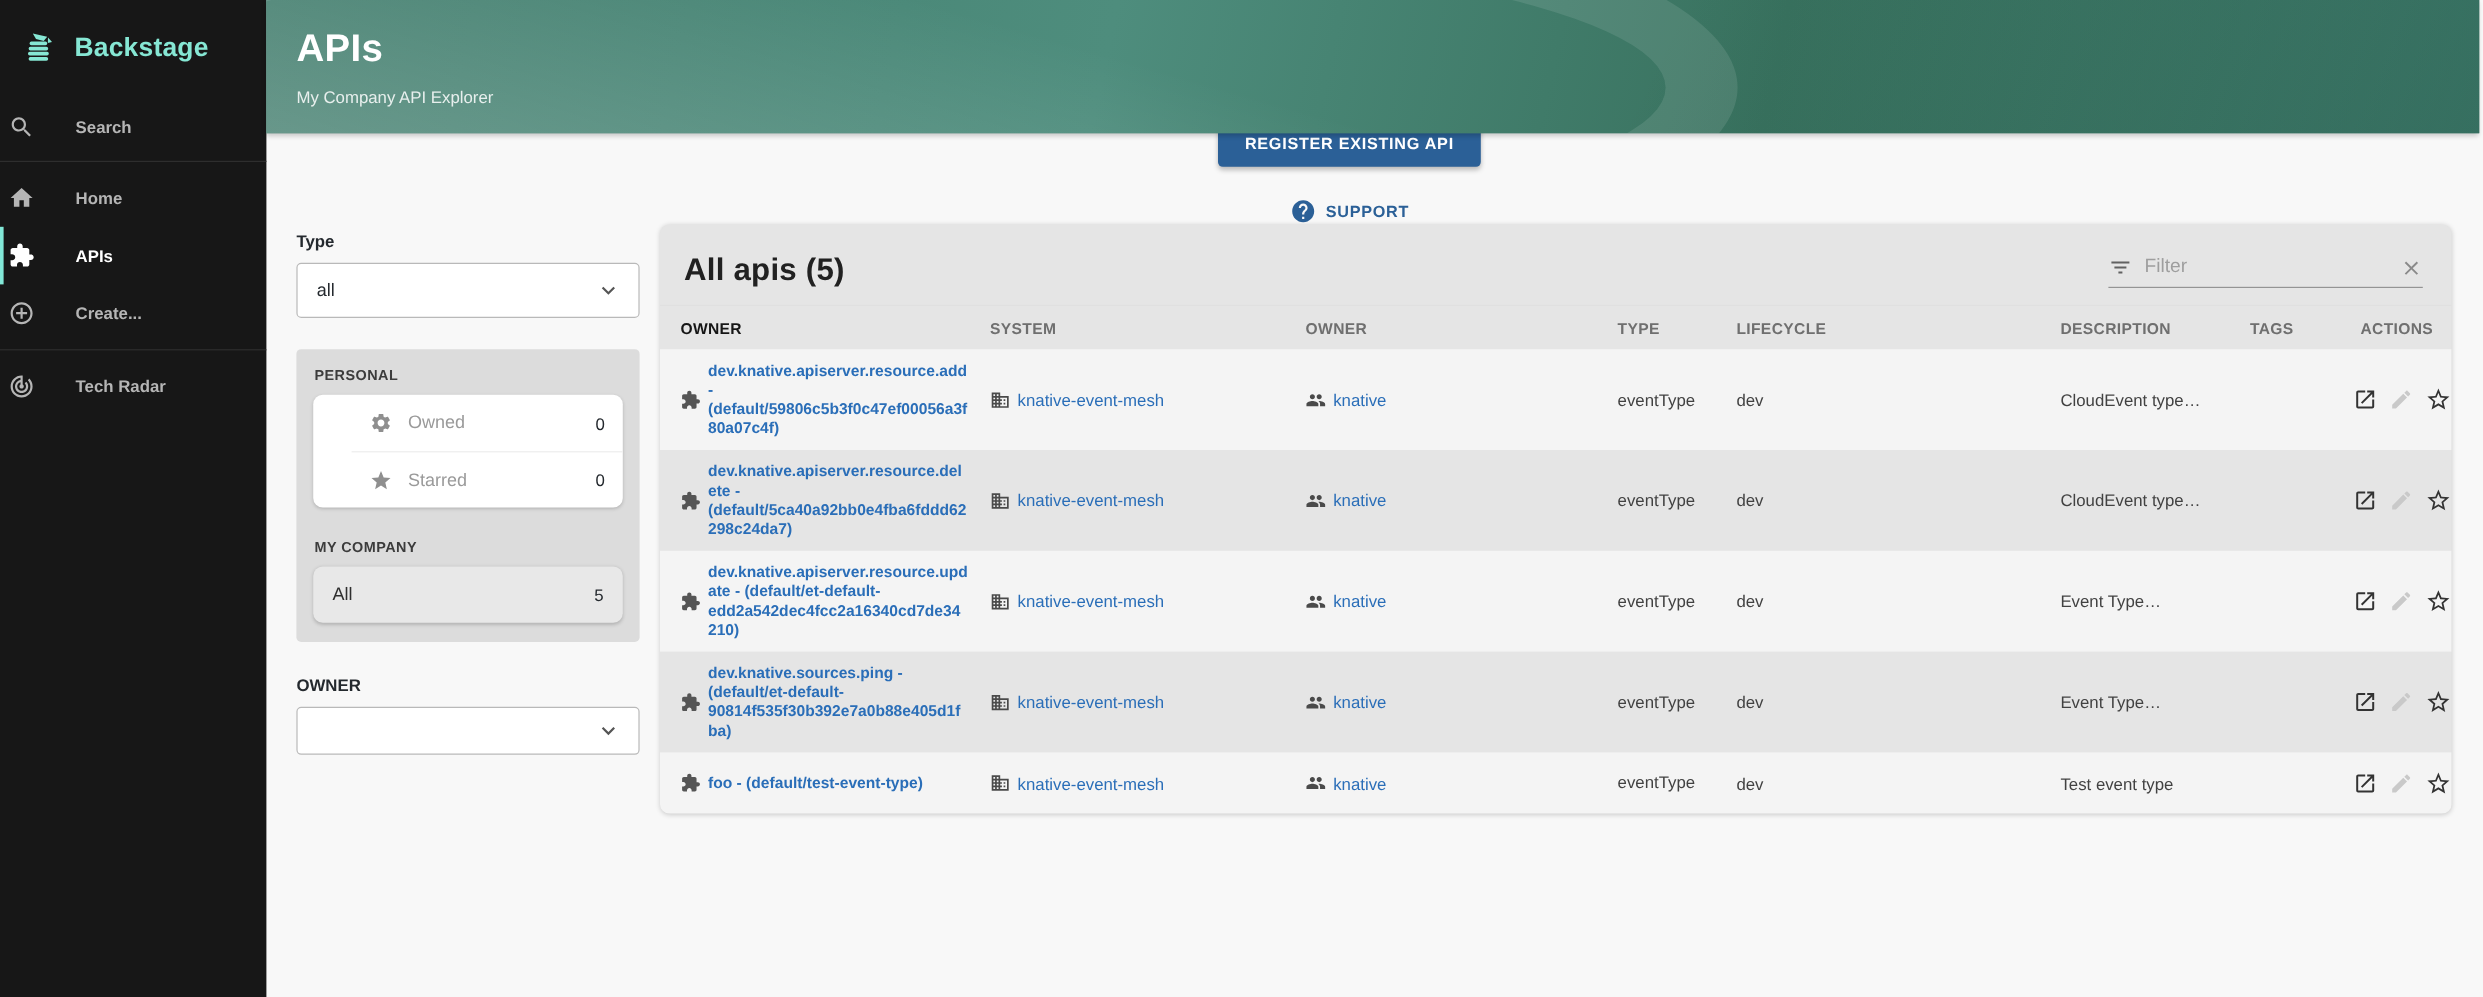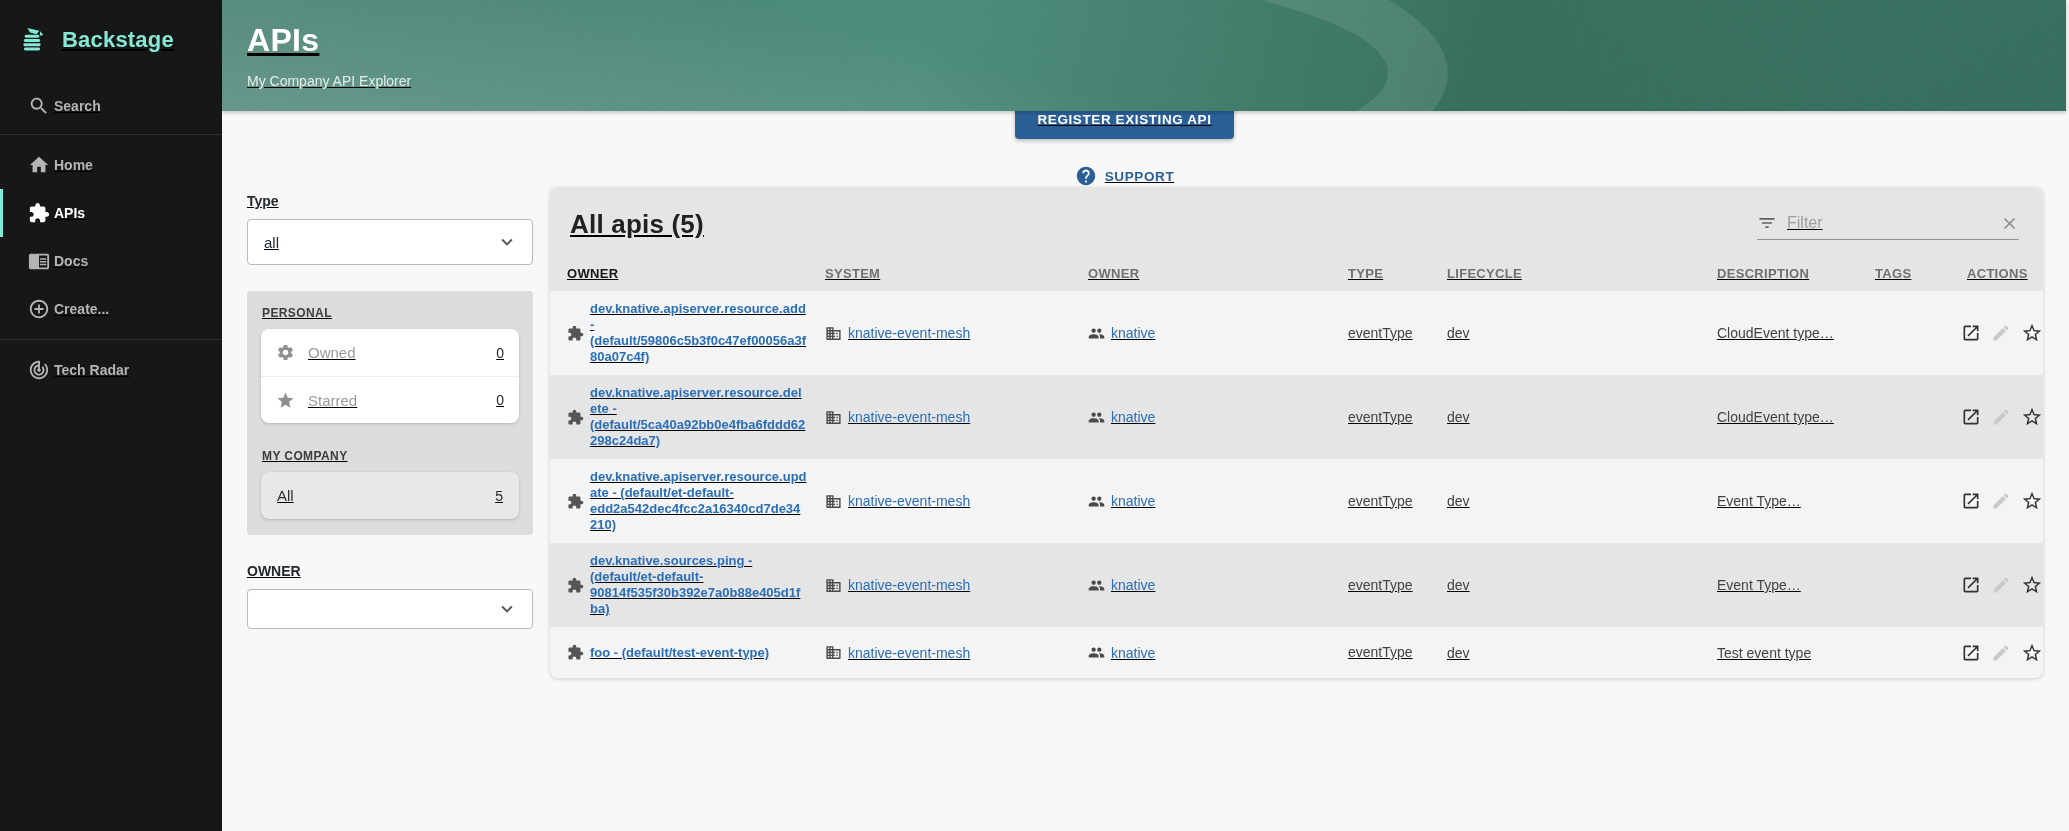--- a/index.html
+++ b/index.html
@@ -1,25 +1,25 @@
 <!DOCTYPE html>
 <html><head>
 <meta charset="utf-8">
 <style>
   * { margin:0; padding:0; box-sizing:border-box; }
   html,body { width:2069px; height:831px; }
   body { font-family:"Liberation Sans", sans-serif; background:#f8f8f8; overflow:hidden; }
-  .app { display:flex; width:1661px; height:831px;text-decoration:underline; }
+  .app { display:flex; width:1661px; height:831px; }
 
   
   .sidebar { width:222px; background:#171717; flex-shrink:0; display:flex; flex-direction:column; }
   .logo-row { display:flex; align-items:center; gap:12px; padding:24px 16px 26px 18px; cursor:pointer; }
   .logo-row svg { width:32px; height:32px; }
   .logo-text { color:#86e7d4; font-size:22px; font-weight:700; letter-spacing:0.2px; }
-  .side-item { display:flex; align-items:center; gap:4px; height:48px; padding-left:28px; color:#b5b5b5; font-size:14px; font-weight:700; cursor:pointer; position:relative; }
+  .side-item { display:flex; align-items:center; gap:34px; height:48px; padding-left:7px; color:#b5b5b5; font-size:14px; font-weight:700; cursor:pointer; position:relative; }
   .side-item svg { width:22px; height:22px; fill:#b5b5b5; flex-shrink:0; }
   .side-item.active { color:#ffffff; }
   .side-item.active svg { fill:#ffffff; }
   .side-item.active::before { content:""; position:absolute; left:0; top:0; bottom:0; width:3px; background:#82e8d7; }
   .side-divider { border-top:1px solid #2e2e2e; margin:6px 0; }
   .search-item { height:44px; margin-top:2px; }
 
   
   .main { flex:1; display:flex; flex-direction:column; }
   .page-header { height:111px; padding:22px 0 0 25px; position:relative; overflow:hidden;
@@ -47,21 +47,21 @@
   .filter-col { width:286px; flex-shrink:0; margin-top:6px; }
   .field-label { font-size:14px; font-weight:700; color:#24292e; margin-bottom:10px; }
   .select-box { height:46px; background:#ffffff; border:1px solid #b9b9b9; border-radius:4px;
     display:flex; align-items:center; justify-content:space-between; padding:0 14px 0 16px; cursor:pointer; }
   .select-box .sel-value { font-size:15px; color:#24292e; }
   .select-box svg { width:22px; height:22px; fill:#555; }
   .filter-panel { margin-top:26px; background:#dcdcdc; border-radius:4px; padding:13px 14px 16px 14px; }
   .panel-label { font-size:12px; font-weight:700; color:#3c3c3c; letter-spacing:0.4px; margin:2px 0 9px 1px; }
   .panel-label.company { margin-top:26px; }
   .white-card { background:#ffffff; border-radius:8px; box-shadow:0 1px 3px rgba(0,0,0,0.18); overflow:hidden; }
-  .pick-row { display:flex; align-items:center; height:47px; padding:0 15px; cursor:pointer; }
+  .pick-row { display:flex; align-items:center; height:47px; padding:0 15px; cursor:pointer;margin-left:32px; }
   .pick-row + .pick-row { border-top:1px solid #ededed; }
   .pick-row svg { width:19px; height:19px; fill:#8f8f8f; margin-right:13px; flex-shrink:0; }
   .pick-label { flex:1; font-size:15px; color:#9a9a9a; }
   .pick-count { font-size:14px; color:#24292e; }
   .all-card { background:#e8e8e8; border-radius:8px; box-shadow:0 1px 3px rgba(0,0,0,0.18);
     display:flex; align-items:center; height:47px; padding:0 16px; cursor:pointer; }
   .all-card .pick-label { color:#2f2f2f; }
   .field-label.owner { margin-top:28px; text-transform:uppercase; }
   .owner-select { height:40px; justify-content:flex-end; }
 
@@ -130,26 +130,20 @@
     <span class="nav-label">Home</span>
   </div>
 
   <div class="side-item active">
     <svg viewBox="0 0 24 24">
             <path d="M20.5 11H19V7c0-1.1-.9-2-2-2h-4V3.5C13 2.12 11.88 1 10.5 1S8 2.12 8 3.5V5H4c-1.1 0-1.99.9-1.99 2v3.8H3.5c1.49 0 2.7 1.21 2.7 2.7s-1.21 2.7-2.7 2.7H2V20c0 1.1.9 2 2 2h3.8v-1.5c0-1.49 1.21-2.7 2.7-2.7 1.49 0 2.7 1.21 2.7 2.7V22H17c1.1 0 2-.9 2-2v-4h1.5c1.38 0 2.5-1.12 2.5-2.5S21.88 11 20.5 11z"></path>
           </svg>
     <span class="nav-label">APIs</span>
   </div>
 
-  <div class="side-item">
-    <svg viewBox="0 0 24 24">
-            <path d="M21 4H3c-1.1 0-2 .9-2 2v13c0 1.1.9 2 2 2h18c1.1 0 2-.9 2-2V6c0-1.1-.9-2-2-2zm0 15h-9V6h9v13zm-1-8.5h-7V9h7v1.5zm0 3h-7V12h7v1.5zm0 3h-7V15h7v1.5z"></path>
-          </svg>
-    <span class="nav-label">Docs</span>
-  </div>
 
   <div class="side-item">
     <svg viewBox="0 0 24 24">
             <path d="M13 7h-2v4H7v2h4v4h2v-4h4v-2h-4V7zm-1-5C6.48 2 2 6.48 2 12s4.48 10 10 10 10-4.48 10-10S17.52 2 12 2zm0 18c-4.41 0-8-3.59-8-8s3.59-8 8-8 8 3.59 8 8-3.59 8-8 8z"></path>
           </svg>
     <span class="nav-label">Create...</span>
   </div>
 <div class="side-divider"></div>
   <div class="side-item">
     <svg viewBox="0 0 24 24">

